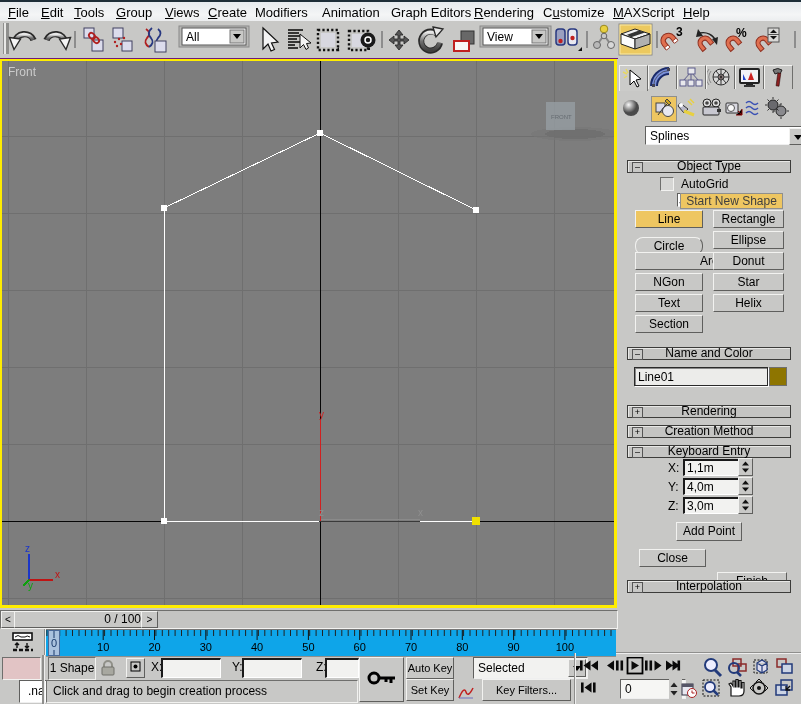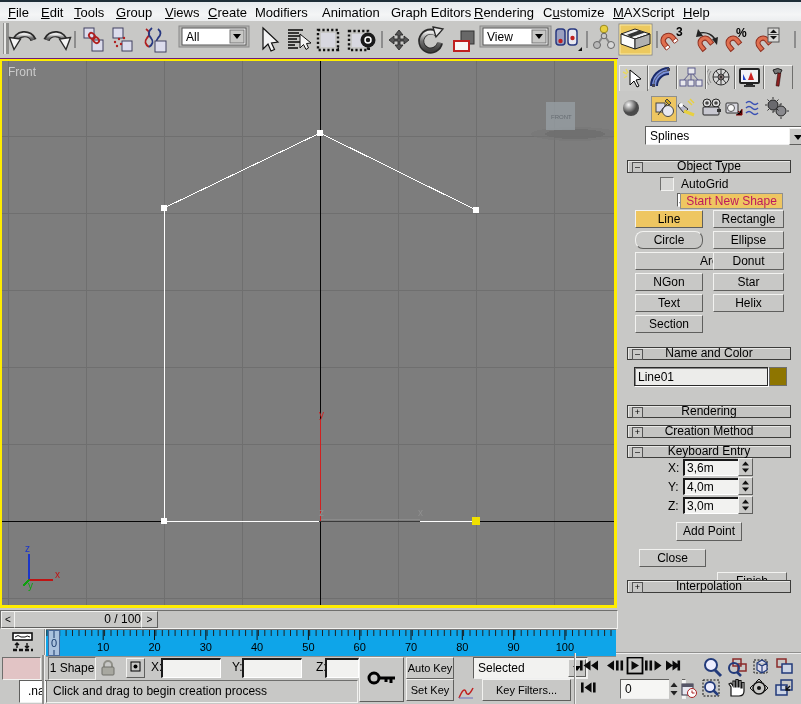--- a/index.html
+++ b/index.html
@@ -394,45 +394,45 @@
           </svg></div>
   </div>
   <div id="rollouts">
 
    <div class="hdr" style="top:102px;"><div class="pm">–</div>Object Type</div>
    <div class="sunk abs" style="left:42px;top:119px;width:12px;height:12px;background:#d6d6d4;"></div>
    <div class="txt" style="left:63px;top:119px;">AutoGrid</div>
    <div class="white abs" style="left:42px;top:135px;width:12px;height:12px;"><svg width="12" height="12">
             <path d="M2 6 L5 9 L10 2" stroke="#000" stroke-width="2" fill="none"></path>
           </svg></div>
-   <div class="abs gold" style="left:62px;top:135px;width:101px;height:14px;border:1px solid #8f8f8d;font-size:12px;text-align:center;line-height:14px;color:#be185d;">Start New Shape</div>
+   <div class="abs gold" style="left:62px;top:135px;width:101px;height:14px;border:1px solid #8f8f8d;font-size:12px;text-align:center;line-height:14px;color:#404040;">Start New Shape</div>
    <div class="btn gold" style="left:17px;top:152px;width:66px;height:16px;line-height:16px;">Line</div>
    <div class="btn" style="left:95px;top:152px;width:69px;height:16px;line-height:16px;">Rectangle</div>
-   <div class="btn" style="left:17px;top:173px;width:66px;height:16px;line-height:16px;border-radius:8px;">Circle</div>
+   <div class="btn" style="left:17px;top:179px;width:66px;height:16px;line-height:16px;border-radius:8px;">Circle</div>
    <div class="btn" style="left:95px;top:173px;width:69px;height:16px;line-height:16px;">Ellipse</div>
    <div class="btn" style="left:17px;top:194px;width:66px;height:16px;line-height:16px;padding-left:40px;">Arc</div>
    <div class="btn" style="left:95px;top:194px;width:69px;height:16px;line-height:16px;">Donut</div>
    <div class="btn" style="left:17px;top:215px;width:66px;height:16px;line-height:16px;">NGon</div>
    <div class="btn" style="left:95px;top:215px;width:69px;height:16px;line-height:16px;">Star</div>
    <div class="btn" style="left:17px;top:236px;width:66px;height:16px;line-height:16px;">Text</div>
    <div class="btn" style="left:95px;top:236px;width:69px;height:16px;line-height:16px;">Helix</div>
    <div class="btn" style="left:17px;top:257px;width:66px;height:16px;line-height:16px;">Section</div>
 
    <div class="hdr" style="top:289px;"><div class="pm">–</div>Name and Color</div>
    <div class="abs" style="left:16px;top:309px;width:132px;height:17px;background:#ececea;border:1px solid #2a2a2a;box-shadow:1px 1px 0 #fff, inset 1px 1px 0 #888;font-size:12px;">
           <span style="position:absolute;left:3px;top:2px;">Line01</span>
         </div>
    <div class="abs" style="left:151px;top:309px;width:16px;height:17px;background:#8e7500;border:1px solid #6f6f6d;"></div>
 
    <div class="hdr" style="top:347px;"><div class="pm">+</div>Rendering</div>
    <div class="hdr" style="top:367px;"><div class="pm">+</div>Creation Method</div>
    <div class="hdr" style="top:387px;"><div class="pm">–</div>Keyboard Entry</div>
    <div class="txt" style="left:50px;top:403px;">X:</div>
    <div class="fld" style="left:65px;top:401px;width:53px;height:14px;font-size:12px;">
-          <span style="position:absolute;left:2px;top:0px;">3,6m</span>
+          <span style="position:absolute;left:2px;top:0px;">1,1m</span>
         </div>
    <div class="btn" style="left:120px;top:400px;width:13px;height:16px;"><svg width="13" height="16">
             <path d="M3 6.5 L6.5 2.5 L10 6.5 Z" fill="#111"></path>
             <path d="M3 9.5 L6.5 13.5 L10 9.5 Z" fill="#111"></path>
           </svg></div>
    <div class="txt" style="left:50px;top:422px;">Y:</div>
    <div class="fld" style="left:65px;top:420px;width:53px;height:14px;font-size:12px;">
           <span style="position:absolute;left:2px;top:0px;">4,0m</span>
         </div>
    <div class="btn" style="left:120px;top:419px;width:13px;height:16px;"><svg width="13" height="16">

